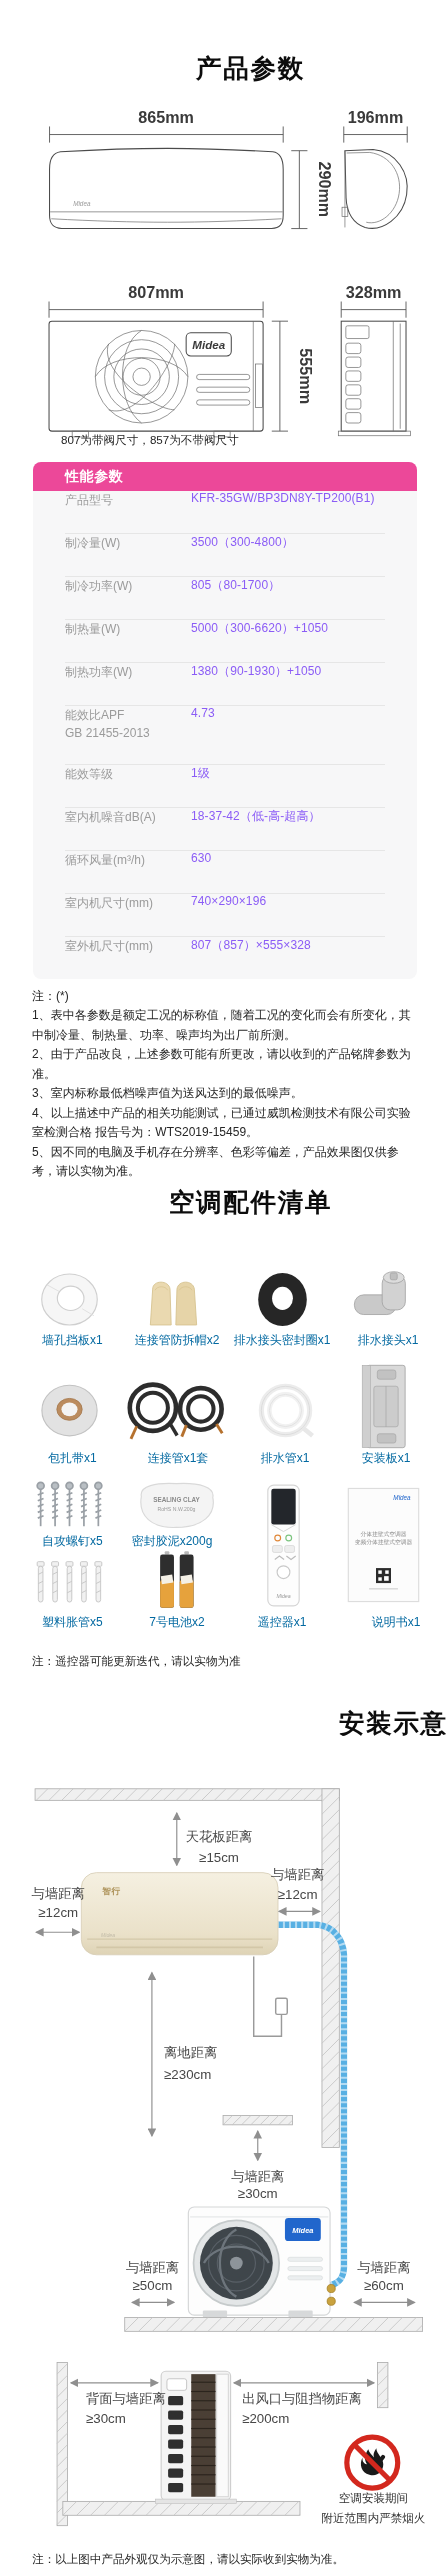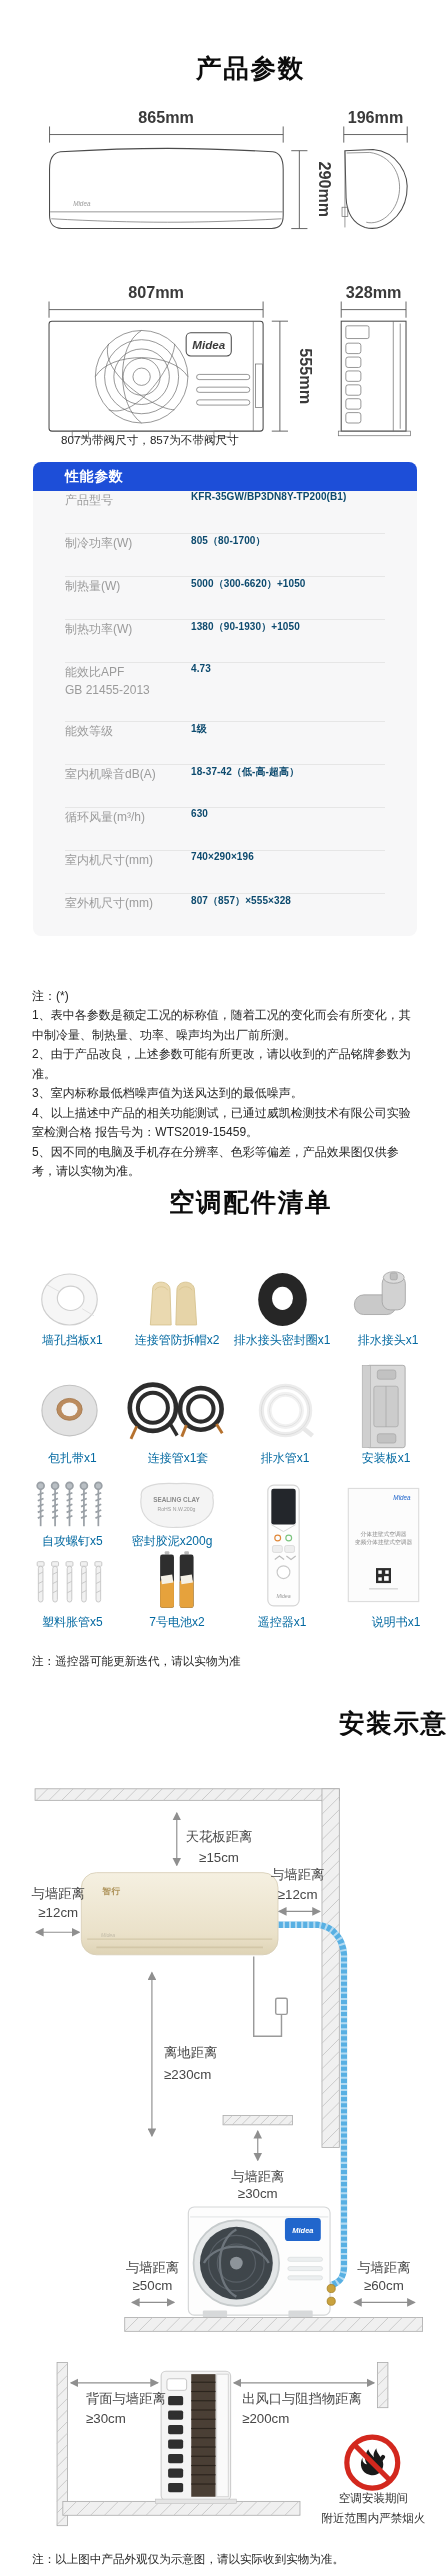--- a/index.html
+++ b/index.html
@@ -11,26 +11,26 @@
   .dim{font-size:28px;font-weight:bold;fill:#3a3a3a;}
   .lbl{font-size:23px;fill:#474747;font-weight:500;}
   .drawline{stroke:#4a4a4a;stroke-width:1.8;fill:none;}
   .thin{stroke:#6a6a6a;stroke-width:1.2;fill:none;}
   .dimline{stroke:#5a5a5a;stroke-width:1.6;}
   .arrow{stroke:#8f8f8f;stroke-width:2;fill:none;}
   .hatch line{stroke:#c2c2c2;stroke-width:1.4;}
   .wallrect{fill:#f0f0f0;stroke:#ababab;stroke-width:1.4;}
   
   #spec-panel{left:33px;top:462px;width:384px;background:#f7f7f8;border-radius:8px;overflow:hidden;}
-  #spec-header{height:29px;background:#1d4ed8;color:#fff;font-size:14px;font-weight:bold;line-height:29px;padding-left:32px;letter-spacing:0.6px;}
+  #spec-header{height:29px;background:#ec4899;color:#fff;font-size:14px;font-weight:bold;line-height:29px;padding-left:32px;letter-spacing:0.6px;}
   .row{display:flex;min-height:42px;margin:0 32px;}
   .row + .row{border-top:0.6px solid #e6e6e6;}
   .row.tall{min-height:58px;}
   .rlabel{width:126px;flex:none;font-size:12px;color:#9b9b9b;line-height:1.5;}
-  .rvalue{flex:1;font-size:10px;font-weight:bold;color:#0c4a6e;letter-spacing:0.1px;}
+  .rvalue{flex:1;font-size:12px;font-weight:normal;color:#8b5cf6;letter-spacing:0.1px;}
   
   .notes{left:32px;top:987px;width:387px;font-size:12px;color:#262626;line-height:1.62;}
   .notes p{margin:0;}
   .small-note{font-size:11.6px;color:#1f1f1f;font-weight:500;}
   
   .acc-label{width:110px;text-align:center;font-size:12px;color:#0369a1;font-weight:500;}
 </style>
 </head>
 <body>
 
@@ -122,20 +122,24 @@
     <rect class="thin" x="545" y="266" width="125" height="8" fill="#fff"></rect>
   </svg>
 
   <div class="abs small-note" style="left:61px;top:433px;">807为带阀尺寸，857为不带阀尺寸</div>
 
   <div class="abs" id="spec-panel">
     <div id="spec-header">性能参数</div>
     <div class="row">
       <div class="rlabel">产品型号</div>
       <div class="rvalue">KFR-35GW/BP3DN8Y-TP200(B1)</div>
+    </div>
+    <div class="row">
+      <div class="rlabel">制冷量(W)</div>
+      <div class="rvalue">3500（300-4800）</div>
     </div>
     <div class="row">
       <div class="rlabel">制冷功率(W)</div>
       <div class="rvalue">805（80-1700）</div>
     </div>
     <div class="row">
       <div class="rlabel">制热量(W)</div>
       <div class="rvalue">5000（300-6620）+1050</div>
     </div>
     <div class="row">

